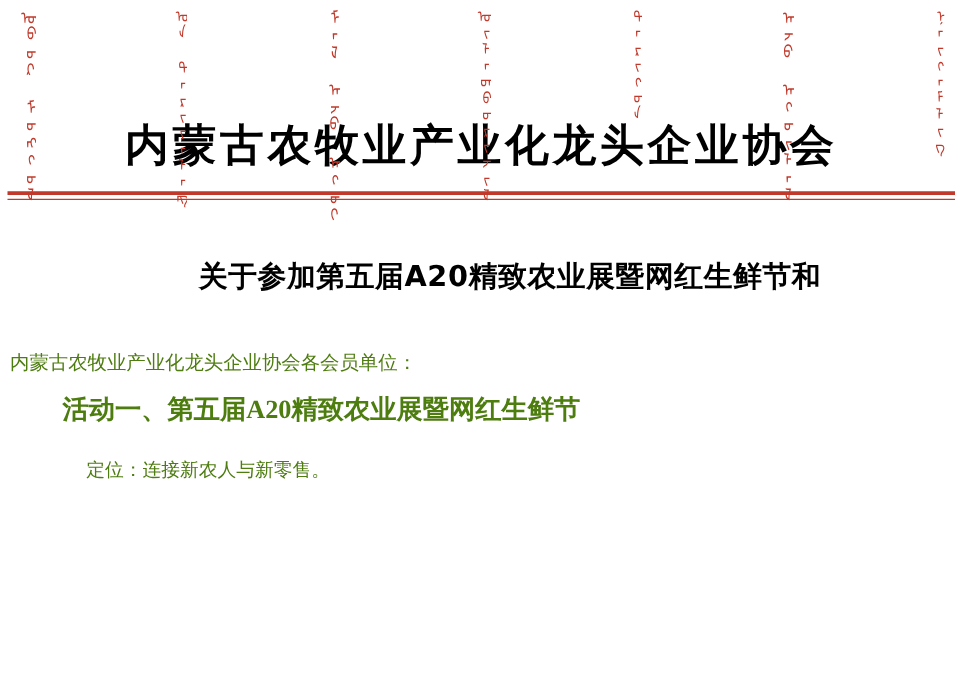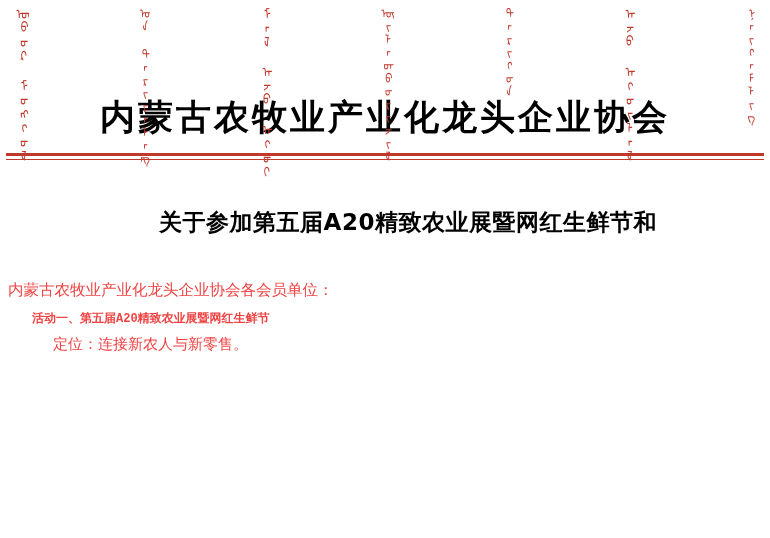--- a/index.html
+++ b/index.html
@@ -84,37 +84,37 @@
   }
   .doc-title .line { display: block; }
 
   
   .body-block {
     margin-top: 34px;
     padding: 0 8px 0 8px;
     font-family: "DejaVu Sans", sans-serif;
     font-size: 15.5px;
     line-height: 1.85;
-    color: #ef4444;
+    color: #4d7c0f;
   }
   .salutation { margin: 0; }
   .para {
     margin: 0;
     text-indent: 2em;
     text-align: justify;
   }
   .section-head {
     margin: 4px 0 0 0;
     text-indent: 2em;
     font-weight: bold;
-    font-family: Liberation Mono, monospace;
-    font-size: 12px;
+    font-family: Liberation Serif, serif;
+    font-size: 21px;
   }
   .sub-line {
-    margin: 0;
+    margin: 16px;
     text-indent: 3em;
     font-size: 15px;
   }
 </style>
 </head>
 <body>
 
 <div class="page">
 
   <div class="mongolian-band">

